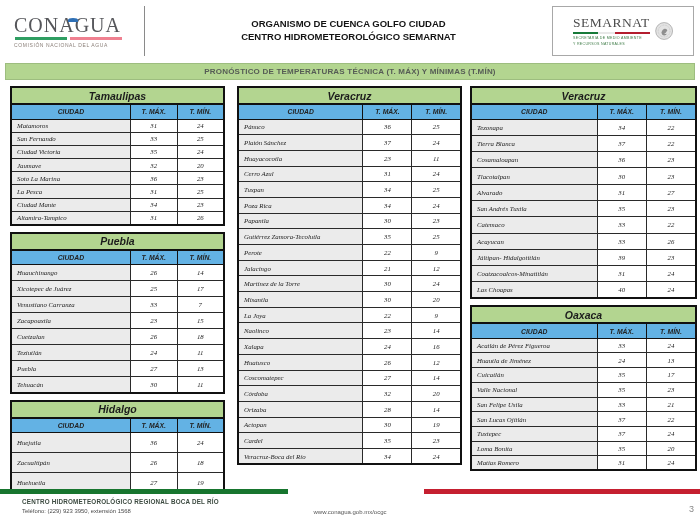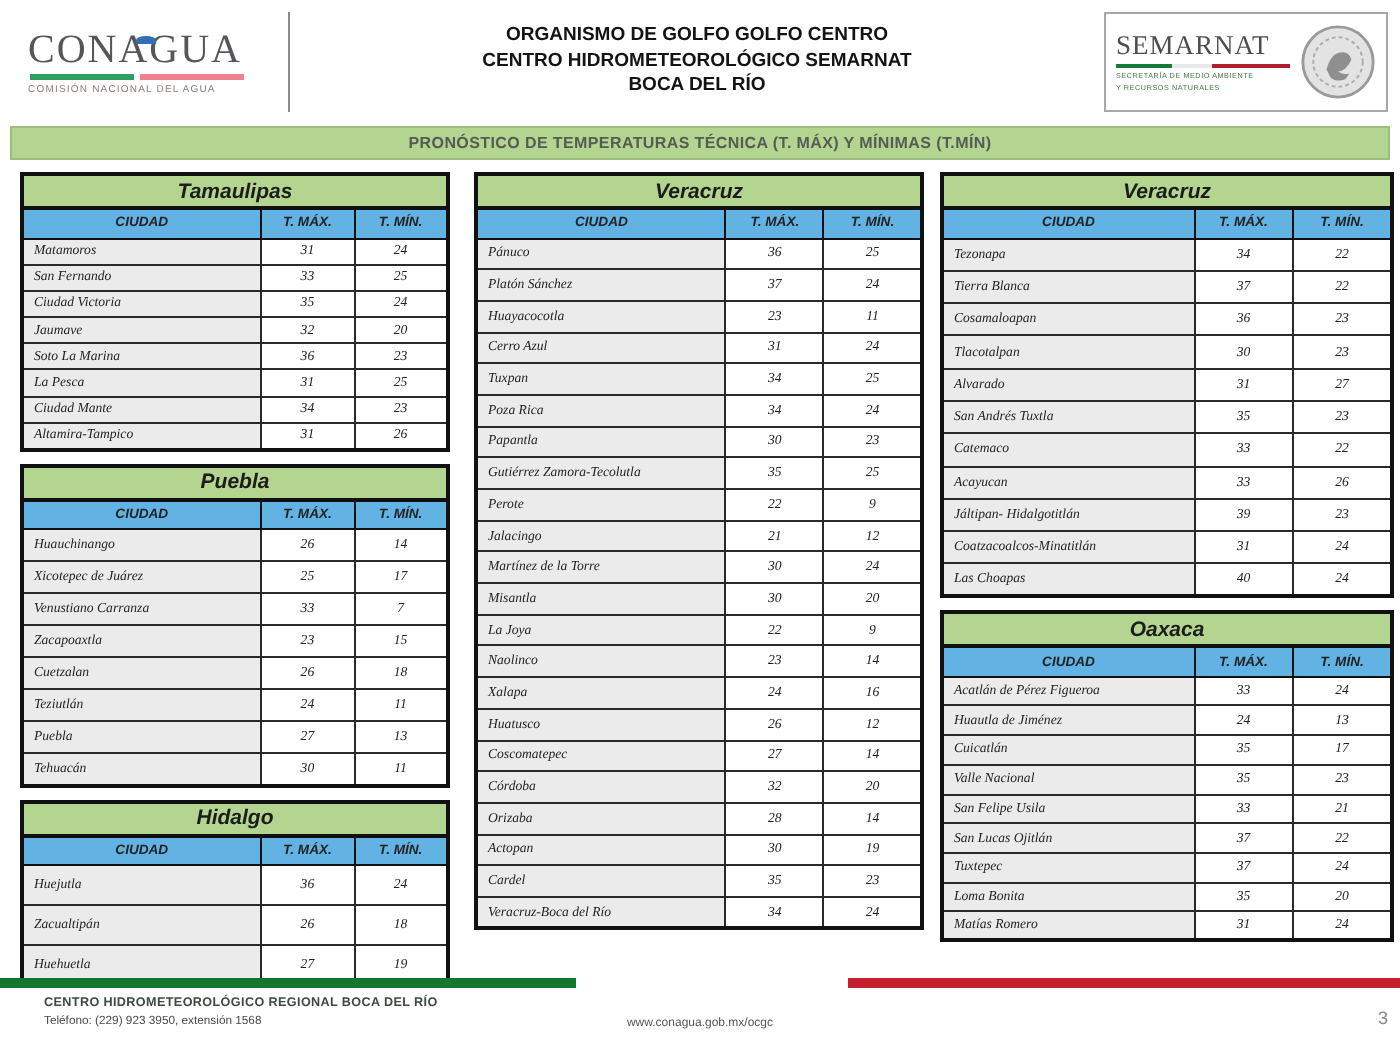--- a/index.html
+++ b/index.html
@@ -11,21 +11,21 @@
   .header { position:absolute; top:0; left:0; right:0; height:60px; display:flex; align-items:center; padding:4px 6px 2px 6px; }
   .conagua { width:134px; height:50px; padding-left:8px; display:flex; flex-direction:column; justify-content:center; position:relative; }
   .cw { font-family:"Liberation Serif", serif; font-weight:normal; font-size:20px; line-height:20px; color:#55565a; letter-spacing:1px; }
   .c-wave { position:absolute; left:62px; top:12px; width:10px; height:4px; background:#2e6fb5; border-radius:50% 50% 0 0; }
   .cbars { display:flex; gap:3px; margin:2px 0 2px 1px; }
   .cbar-g { width:52px; height:3px; background:#2f9e62; }
   .cbar-r { width:52px; height:3px; background:#ef8090; }
   .csub { font-size:5px; letter-spacing:0.6px; color:#8a7f78; white-space:nowrap; }
   .hdr-divider { width:1px; height:50px; background:#8a8a8a; margin-left:4px; }
   .org { flex:1; text-align:center; font-weight:bold; font-size:9.5px; line-height:1.35; color:#141414; }
-  .sem-box { width:142px; height:50px; border:1px solid #a8a8a8; background:#fff; display:flex; align-items:center; gap:5px; padding:3px 5px; }
+  .sem-box { width:142px; height:50px; border:1px solid #a8a8a8; background:#fff; display:flex; align-items:center; gap:5px; padding:3px 20px; }
   .sem-left { flex:1; }
   .sem-word { font-family:"Liberation Serif", serif; font-size:13.5px; color:#4d4d4d; letter-spacing:0.5px; }
   .sem-rule { height:2px; margin:1px 0 2px 0; background:linear-gradient(to right,#167a38 0 32%,#e8e8e8 32% 55%,#b31e2e 55% 100%); }
   .sem-sub { font-size:3.6px; color:#3c7a45; line-height:1.5; letter-spacing:0.3px; }
 
   
   .banner { position:absolute; top:63px; left:5px; right:5px; height:17px; background:var(--tgreen,#b3d590); border:1px solid #9dbd7f; display:flex; align-items:center; justify-content:center; font-size:8px; font-weight:bold; color:#565c55; letter-spacing:0.2px; }
 
   
   .cols { position:absolute; top:86px; left:10px; display:flex; align-items:flex-start; }
@@ -66,23 +66,22 @@
       <div class="cw">CONAGUA</div>
       <div class="c-wave"></div>
       <div class="cbars">
         <div class="cbar-g"></div>
         <div class="cbar-r"></div>
       </div>
       <div class="csub">COMISIÓN NACIONAL DEL AGUA</div>
     </div>
     <div class="hdr-divider"></div>
     <div class="org">
-      <div>ORGANISMO DE GOLFO GOLFO CENTRO</div>
+      <div>ORGANISMO DE CUENCA GOLFO CIUDAD</div>
       <div>CENTRO HIDROMETEOROLÓGICO SEMARNAT</div>
-      <div>BOCA DEL RÍO</div>
     </div>
     <div class="sem-box">
       <div class="sem-left">
         <div class="sem-word">SEMARNAT</div>
         <div class="sem-rule"></div>
         <div class="sem-sub">
           <div>SECRETARÍA DE MEDIO AMBIENTE</div>
           <div>Y RECURSOS NATURALES</div>
         </div>
       </div>

